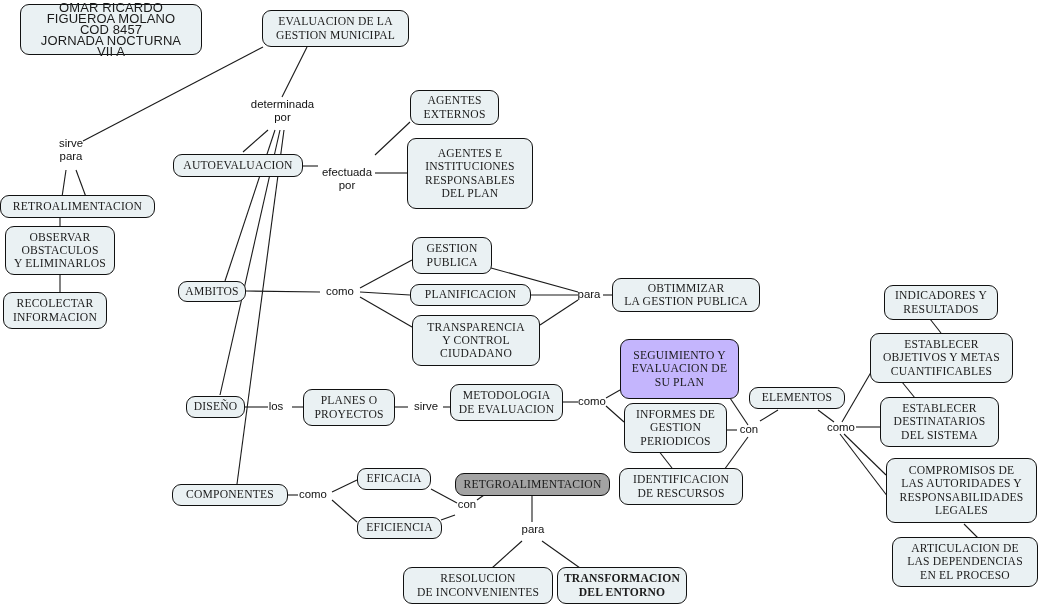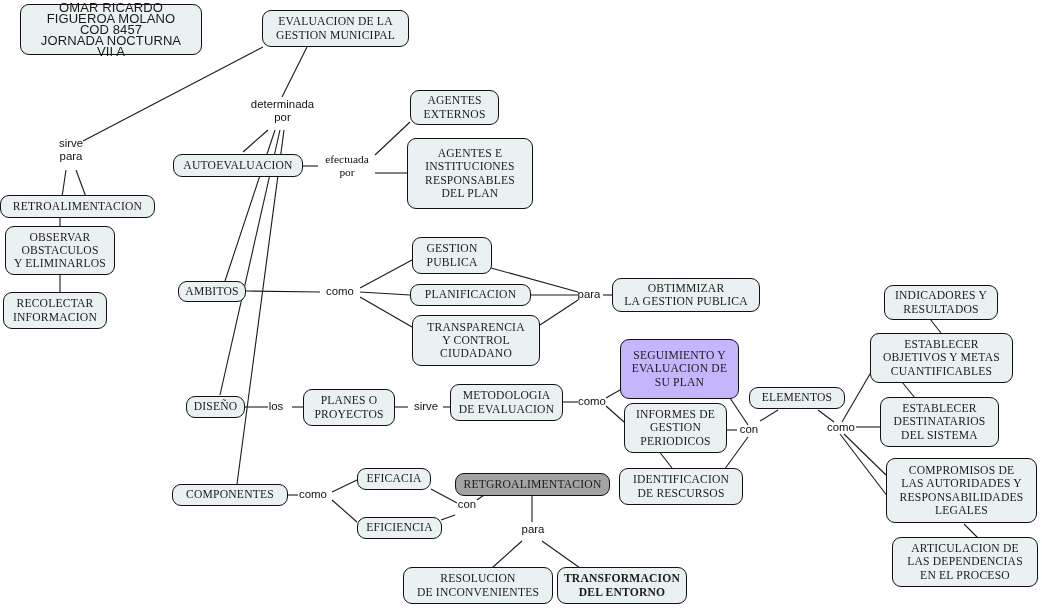--- a/index.html
+++ b/index.html
@@ -234,21 +234,21 @@
 
   <div class="node" style="left: 557px; top: 567px; width: 130px; height: 37px; background: rgb(234, 241, 243); border-color: rgb(17, 17, 17); color: rgb(27, 27, 27); font-weight: bold;">TRANSFORMACION
 DEL ENTORNO</div>
 
   <div class="link" style="left:41px;top:137px;width:60px;">sirve
 para</div>
 
   <div class="link" style="left:230px;top:98px;width:105px;">determinada
 por</div>
 
-  <div class="link" style="left:316px;top:153px;width:62px;font-family:Liberation Serif, serif;">efectuada
+  <div class="link" style="left:316px;top:166px;width:62px;">efectuada
 por</div>
 
   <div class="link" style="left:320px;top:285px;width:40px;">como</div>
 
   <div class="link" style="left:572px;top:288px;width:34px;">para</div>
 
   <div class="link" style="left:258px;top:400px;width:36px;">los</div>
 
   <div class="link" style="left:403px;top:400px;width:46px;">sirve</div>
 

